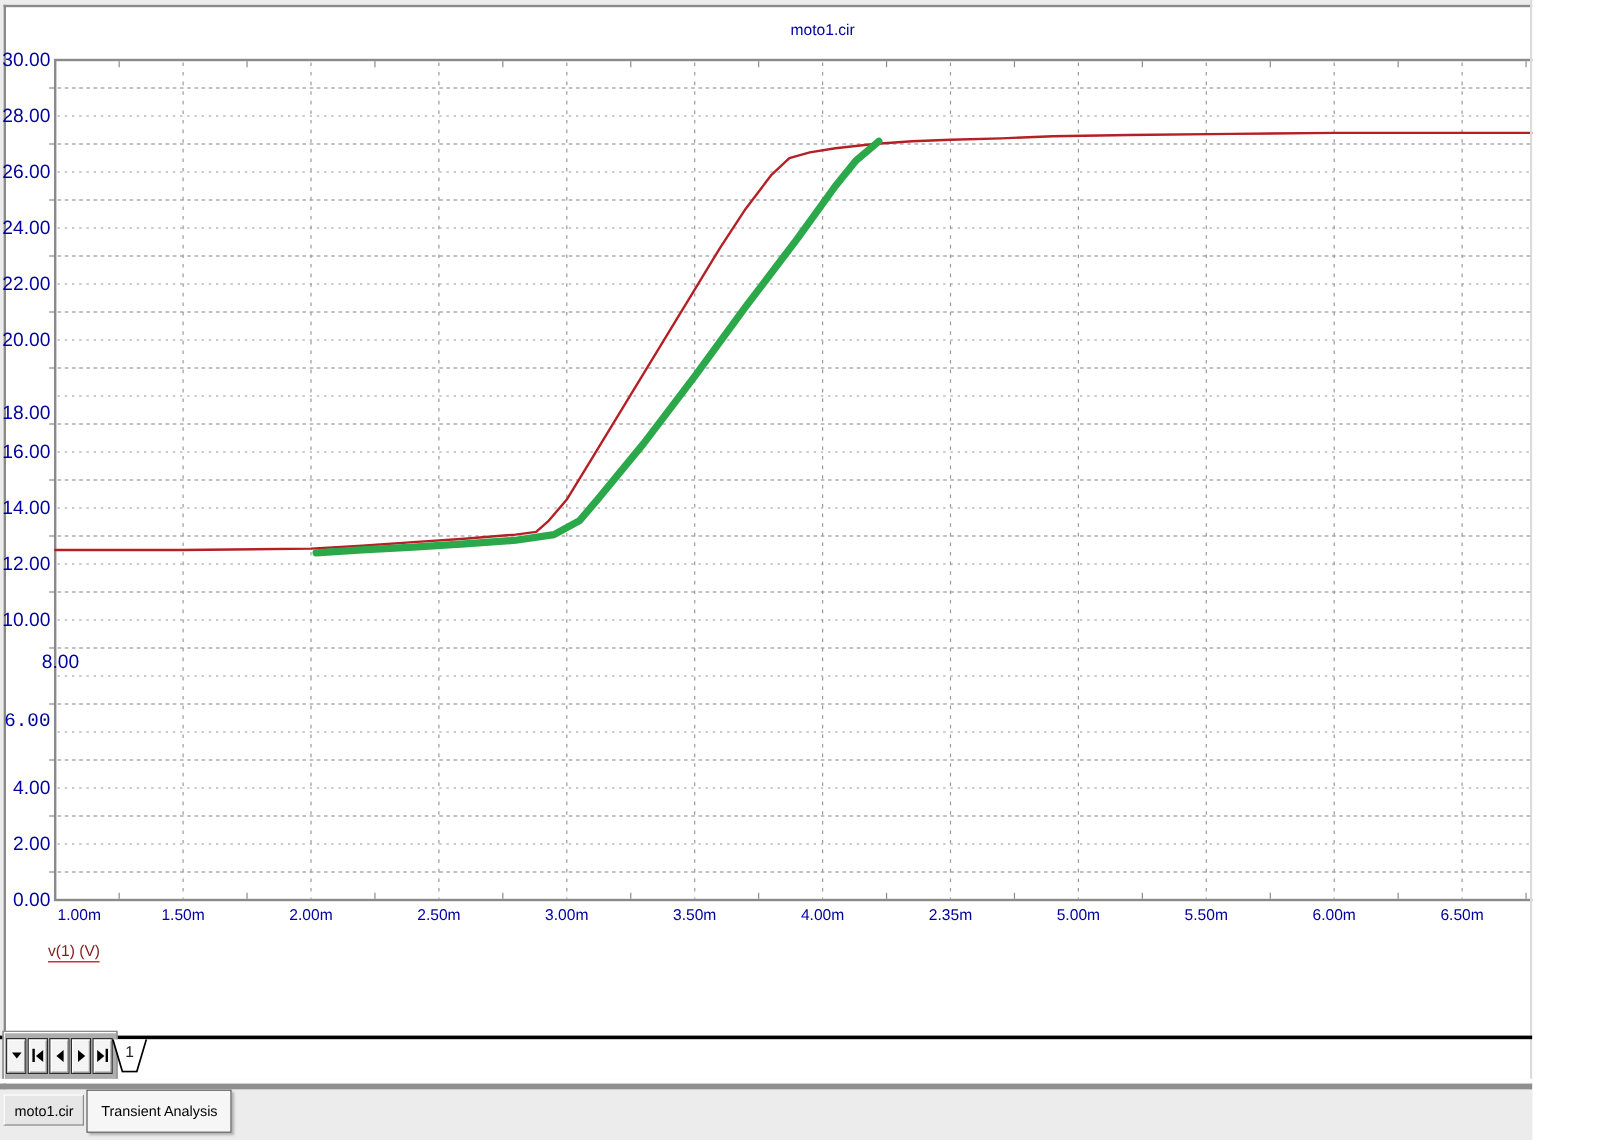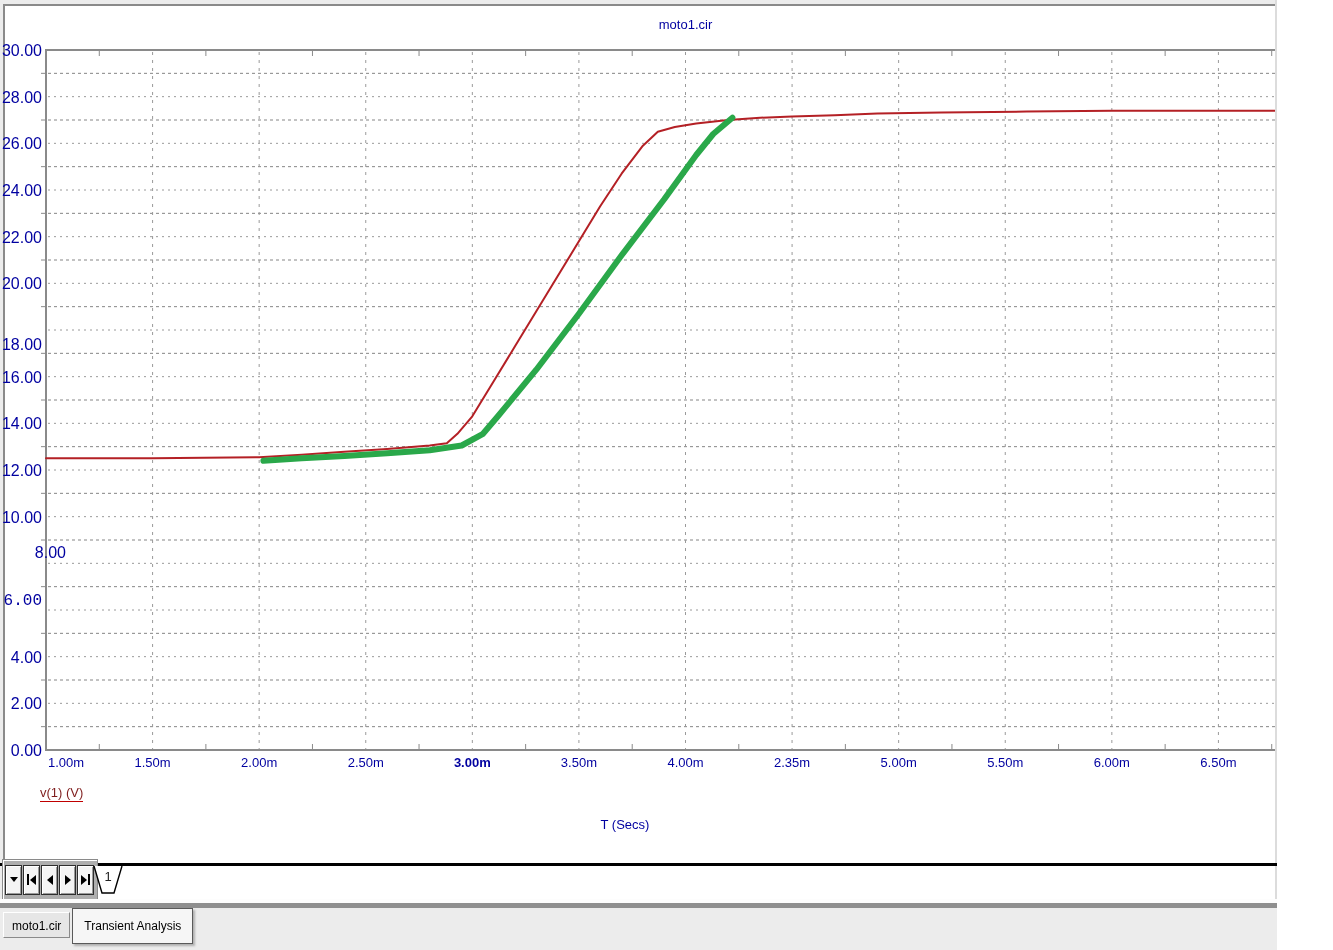--- a/index.html
+++ b/index.html
@@ -162,32 +162,31 @@
       <div class="axis-label-y" style="top: 592px; font-family: Liberation Mono, monospace;">6.00</div>
       <div class="axis-label-y" style="top: 648.667px;">4.00</div>
       <div class="axis-label-y" style="top: 695.333px;">2.00</div>
       <div class="axis-label-y" style="top: 742px;">0.00</div>
     </div>
   <div id="x-labels">
       <div class="axis-label-x" style="left: 48px;">1.00m</div>
       <div class="axis-label-x" style="left: 126.583px; width: 52px; text-align: center;">1.50m</div>
       <div class="axis-label-x" style="left: 233.167px; width: 52px; text-align: center;">2.00m</div>
       <div class="axis-label-x" style="left: 339.75px; width: 52px; text-align: center;">2.50m</div>
-      <div class="axis-label-x" style="left: 446.333px; width: 52px; text-align: center; font-weight: bold;">3.00m</div>
+      <div class="axis-label-x" style="left: 446.333px; width: 52px; text-align: center;">3.00m</div>
       <div class="axis-label-x" style="left: 552.917px; width: 52px; text-align: center;">3.50m</div>
       <div class="axis-label-x" style="left: 659.5px; width: 52px; text-align: center;">4.00m</div>
       <div class="axis-label-x" style="left: 766.083px; width: 52px; text-align: center;">2.35m</div>
       <div class="axis-label-x" style="left: 872.667px; width: 52px; text-align: center;">5.00m</div>
       <div class="axis-label-x" style="left: 979.25px; width: 52px; text-align: center;">5.50m</div>
       <div class="axis-label-x" style="left: 1085.83px; width: 52px; text-align: center;">6.00m</div>
       <div class="axis-label-x" style="left: 1192.42px; width: 52px; text-align: center;">6.50m</div>
       <div class="axis-label-x" style="left: 1299px; width: 52px; text-align: center;">7.00m</div>
     </div>
   <div class="legend">v(1) (V)</div>
-  <div class="xaxis-title">T (Secs)</div>
 
   <div class="black-line"></div>
 
   <div class="nav-panel">
     <div class="nav-btn">
       <span class="g-down"></span>
     </div>
     <div class="nav-btn">
       <span class="g-bar"></span>
       <span class="g-left"></span>

